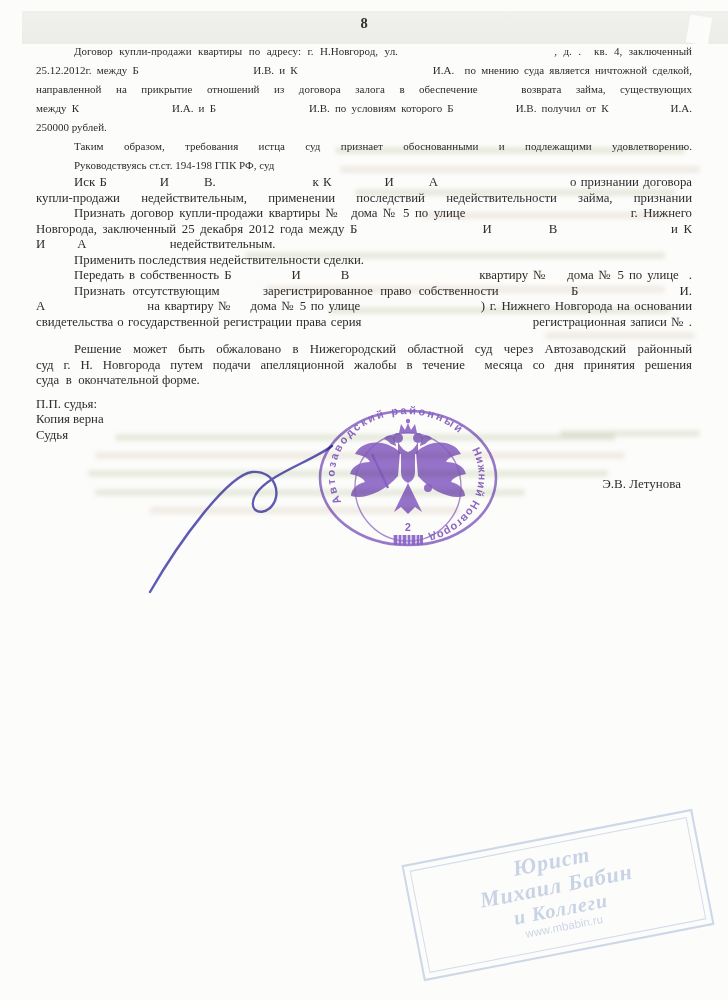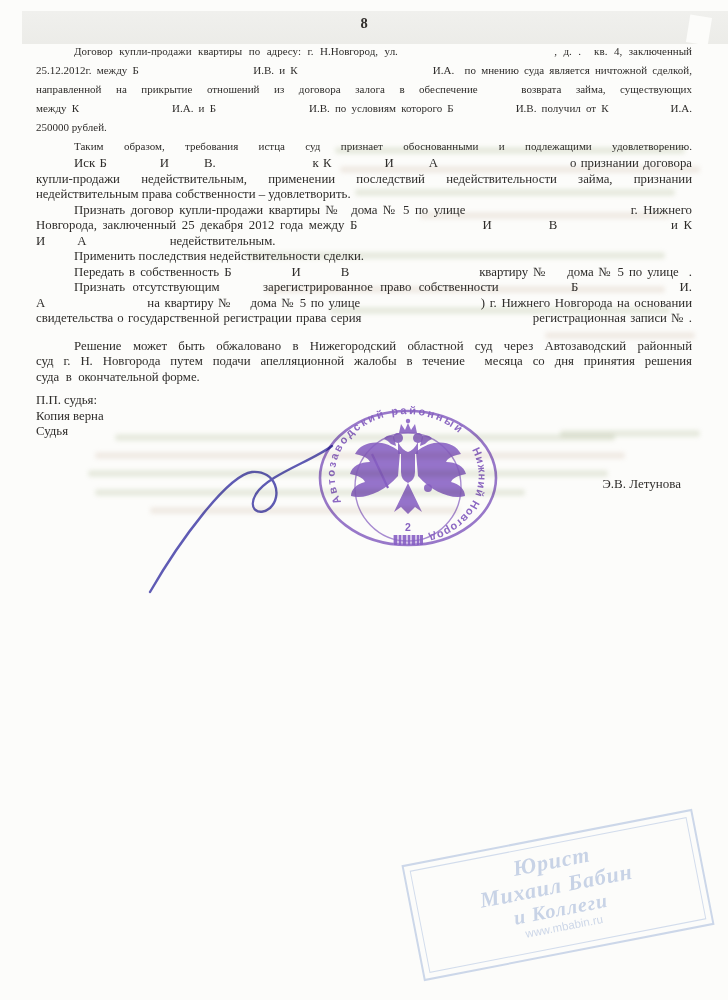--- a/index.html
+++ b/index.html
@@ -73,23 +73,23 @@
   <div class="art a2" style="left:150px;top:507px;width:310px;"></div>
   <div class="art a1" style="left:560px;top:430px;width:140px;"></div>
 
   <div class="doc" id="doc-body">
       <div class="line a ind j">Договор купли-продажи квартиры по адресу: г. Н.Новгород, ул.&nbsp;&nbsp;&nbsp;&nbsp;&nbsp;&nbsp;&nbsp;&nbsp;&nbsp;&nbsp;&nbsp;&nbsp;&nbsp;&nbsp;&nbsp;&nbsp;&nbsp;&nbsp;&nbsp;&nbsp;&nbsp;&nbsp;&nbsp;&nbsp;, д. .&nbsp;&nbsp;кв. 4, заключенный</div>
       <div class="line a j">25.12.2012г. между Б&nbsp;&nbsp;&nbsp;&nbsp;&nbsp;&nbsp;&nbsp;&nbsp;&nbsp;&nbsp;&nbsp;&nbsp;&nbsp;&nbsp;&nbsp;&nbsp;&nbsp;&nbsp;&nbsp;&nbsp;&nbsp;&nbsp;И.В. и К&nbsp;&nbsp;&nbsp;&nbsp;&nbsp;&nbsp;&nbsp;&nbsp;&nbsp;&nbsp;&nbsp;&nbsp;&nbsp;&nbsp;&nbsp;&nbsp;&nbsp;&nbsp;&nbsp;&nbsp;&nbsp;&nbsp;&nbsp;&nbsp;&nbsp;&nbsp;И.А.&nbsp;&nbsp;по мнению суда является ничтожной сделкой,</div>
       <div class="line a j">направленной на прикрытие отношений из договора залога в обеспечение&nbsp;&nbsp;&nbsp;возврата займа, существующих</div>
       <div class="line a j">между К&nbsp;&nbsp;&nbsp;&nbsp;&nbsp;&nbsp;&nbsp;&nbsp;&nbsp;&nbsp;&nbsp;&nbsp;&nbsp;&nbsp;&nbsp;&nbsp;&nbsp;&nbsp;И.А. и Б&nbsp;&nbsp;&nbsp;&nbsp;&nbsp;&nbsp;&nbsp;&nbsp;&nbsp;&nbsp;&nbsp;&nbsp;&nbsp;&nbsp;&nbsp;&nbsp;&nbsp;&nbsp;И.В. по условиям которого Б&nbsp;&nbsp;&nbsp;&nbsp;&nbsp;&nbsp;&nbsp;&nbsp;&nbsp;&nbsp;&nbsp;&nbsp;И.В. получил от К&nbsp;&nbsp;&nbsp;&nbsp;&nbsp;&nbsp;&nbsp;&nbsp;&nbsp;&nbsp;&nbsp;&nbsp;И.А.</div>
       <div class="line a l">250000 рублей.</div>
       <div class="line a ind j">Таким образом, требования истца суд признает обоснованными и подлежащими удовлетворению.</div>
+      <div class="line a ind l">Руководствуясь ст.ст. 194-198 ГПК РФ, суд</div>
       <div class="line b ind j">Иск Б&nbsp;&nbsp;&nbsp;&nbsp;&nbsp;&nbsp;&nbsp;&nbsp;&nbsp;&nbsp;&nbsp;&nbsp;И&nbsp;&nbsp;&nbsp;&nbsp;&nbsp;&nbsp;&nbsp;&nbsp;В.&nbsp;&nbsp;&nbsp;&nbsp;&nbsp;&nbsp;&nbsp;&nbsp;&nbsp;&nbsp;&nbsp;&nbsp;&nbsp;&nbsp;&nbsp;&nbsp;&nbsp;&nbsp;&nbsp;&nbsp;&nbsp;&nbsp;к К&nbsp;&nbsp;&nbsp;&nbsp;&nbsp;&nbsp;&nbsp;&nbsp;&nbsp;&nbsp;&nbsp;&nbsp;И&nbsp;&nbsp;&nbsp;&nbsp;&nbsp;&nbsp;&nbsp;&nbsp;А&nbsp;&nbsp;&nbsp;&nbsp;&nbsp;&nbsp;&nbsp;&nbsp;&nbsp;&nbsp;&nbsp;&nbsp;&nbsp;&nbsp;&nbsp;&nbsp;&nbsp;&nbsp;&nbsp;&nbsp;&nbsp;&nbsp;&nbsp;&nbsp;&nbsp;&nbsp;&nbsp;&nbsp;&nbsp;&nbsp;о признании договора</div>
       <div class="line b j">купли-продажи недействительным, применении последствий недействительности займа, признании</div>
-      <div class="line b l">недействительным права собственности – удовлетворить.</div>
       <div class="line b ind j">Признать договор купли-продажи квартиры №&nbsp;&nbsp;дома № 5 по улице&nbsp;&nbsp;&nbsp;&nbsp;&nbsp;&nbsp;&nbsp;&nbsp;&nbsp;&nbsp;&nbsp;&nbsp;&nbsp;&nbsp;&nbsp;&nbsp;&nbsp;&nbsp;&nbsp;&nbsp;&nbsp;&nbsp;&nbsp;&nbsp;&nbsp;&nbsp;&nbsp;&nbsp;&nbsp;&nbsp;г. Нижнего</div>
       <div class="line b j">Новгорода, заключенный 25 декабря 2012 года между Б&nbsp;&nbsp;&nbsp;&nbsp;&nbsp;&nbsp;&nbsp;&nbsp;&nbsp;&nbsp;&nbsp;&nbsp;&nbsp;&nbsp;&nbsp;&nbsp;&nbsp;&nbsp;&nbsp;&nbsp;&nbsp;&nbsp;И&nbsp;&nbsp;&nbsp;&nbsp;&nbsp;&nbsp;&nbsp;&nbsp;&nbsp;&nbsp;В&nbsp;&nbsp;&nbsp;&nbsp;&nbsp;&nbsp;&nbsp;&nbsp;&nbsp;&nbsp;&nbsp;&nbsp;&nbsp;&nbsp;&nbsp;&nbsp;&nbsp;&nbsp;&nbsp;&nbsp;и К</div>
       <div class="line b l">И&nbsp;&nbsp;&nbsp;&nbsp;&nbsp;&nbsp;&nbsp;&nbsp;&nbsp;&nbsp;А&nbsp;&nbsp;&nbsp;&nbsp;&nbsp;&nbsp;&nbsp;&nbsp;&nbsp;&nbsp;&nbsp;&nbsp;&nbsp;&nbsp;&nbsp;&nbsp;&nbsp;&nbsp;&nbsp;&nbsp;&nbsp;&nbsp;&nbsp;&nbsp;&nbsp;&nbsp;недействительным.</div>
       <div class="line b ind l">Применить последствия недействительности сделки.</div>
       <div class="line b ind j">Передать в собственность Б&nbsp;&nbsp;&nbsp;&nbsp;&nbsp;&nbsp;&nbsp;&nbsp;&nbsp;&nbsp;&nbsp;&nbsp;И&nbsp;&nbsp;&nbsp;&nbsp;&nbsp;&nbsp;&nbsp;&nbsp;В&nbsp;&nbsp;&nbsp;&nbsp;&nbsp;&nbsp;&nbsp;&nbsp;&nbsp;&nbsp;&nbsp;&nbsp;&nbsp;&nbsp;&nbsp;&nbsp;&nbsp;&nbsp;&nbsp;&nbsp;&nbsp;&nbsp;&nbsp;&nbsp;&nbsp;&nbsp;квартиру №&nbsp;&nbsp;&nbsp;&nbsp;дома № 5 по улице&nbsp;&nbsp;.</div>
       <div class="line b ind j">Признать отсутствующим&nbsp;&nbsp;&nbsp;&nbsp;&nbsp;&nbsp;зарегистрированное право собственности&nbsp;&nbsp;&nbsp;&nbsp;&nbsp;&nbsp;&nbsp;&nbsp;&nbsp;&nbsp;Б&nbsp;&nbsp;&nbsp;&nbsp;&nbsp;&nbsp;&nbsp;&nbsp;&nbsp;&nbsp;&nbsp;&nbsp;&nbsp;&nbsp;И.</div>
       <div class="line b j">А&nbsp;&nbsp;&nbsp;&nbsp;&nbsp;&nbsp;&nbsp;&nbsp;&nbsp;&nbsp;&nbsp;&nbsp;&nbsp;&nbsp;&nbsp;&nbsp;&nbsp;&nbsp;&nbsp;&nbsp;&nbsp;&nbsp;на квартиру №&nbsp;&nbsp;&nbsp;&nbsp;дома № 5 по улице&nbsp;&nbsp;&nbsp;&nbsp;&nbsp;&nbsp;&nbsp;&nbsp;&nbsp;&nbsp;&nbsp;&nbsp;&nbsp;&nbsp;&nbsp;&nbsp;&nbsp;&nbsp;&nbsp;&nbsp;&nbsp;&nbsp;&nbsp;&nbsp;&nbsp;&nbsp;) г. Нижнего Новгорода на основании</div>
       <div class="line b j">свидетельства о государственной регистрации права серия&nbsp;&nbsp;&nbsp;&nbsp;&nbsp;&nbsp;&nbsp;&nbsp;&nbsp;&nbsp;&nbsp;&nbsp;&nbsp;&nbsp;&nbsp;&nbsp;&nbsp;&nbsp;&nbsp;&nbsp;&nbsp;&nbsp;&nbsp;&nbsp;&nbsp;&nbsp;&nbsp;&nbsp;&nbsp;&nbsp;&nbsp;&nbsp;&nbsp;&nbsp;&nbsp;&nbsp;&nbsp;&nbsp;&nbsp;&nbsp;регистрационная записи № .</div>
       <div class="line blank"></div>
       <div class="line b ind j">Решение может быть обжаловано в Нижегородский областной суд через Автозаводский районный</div>

